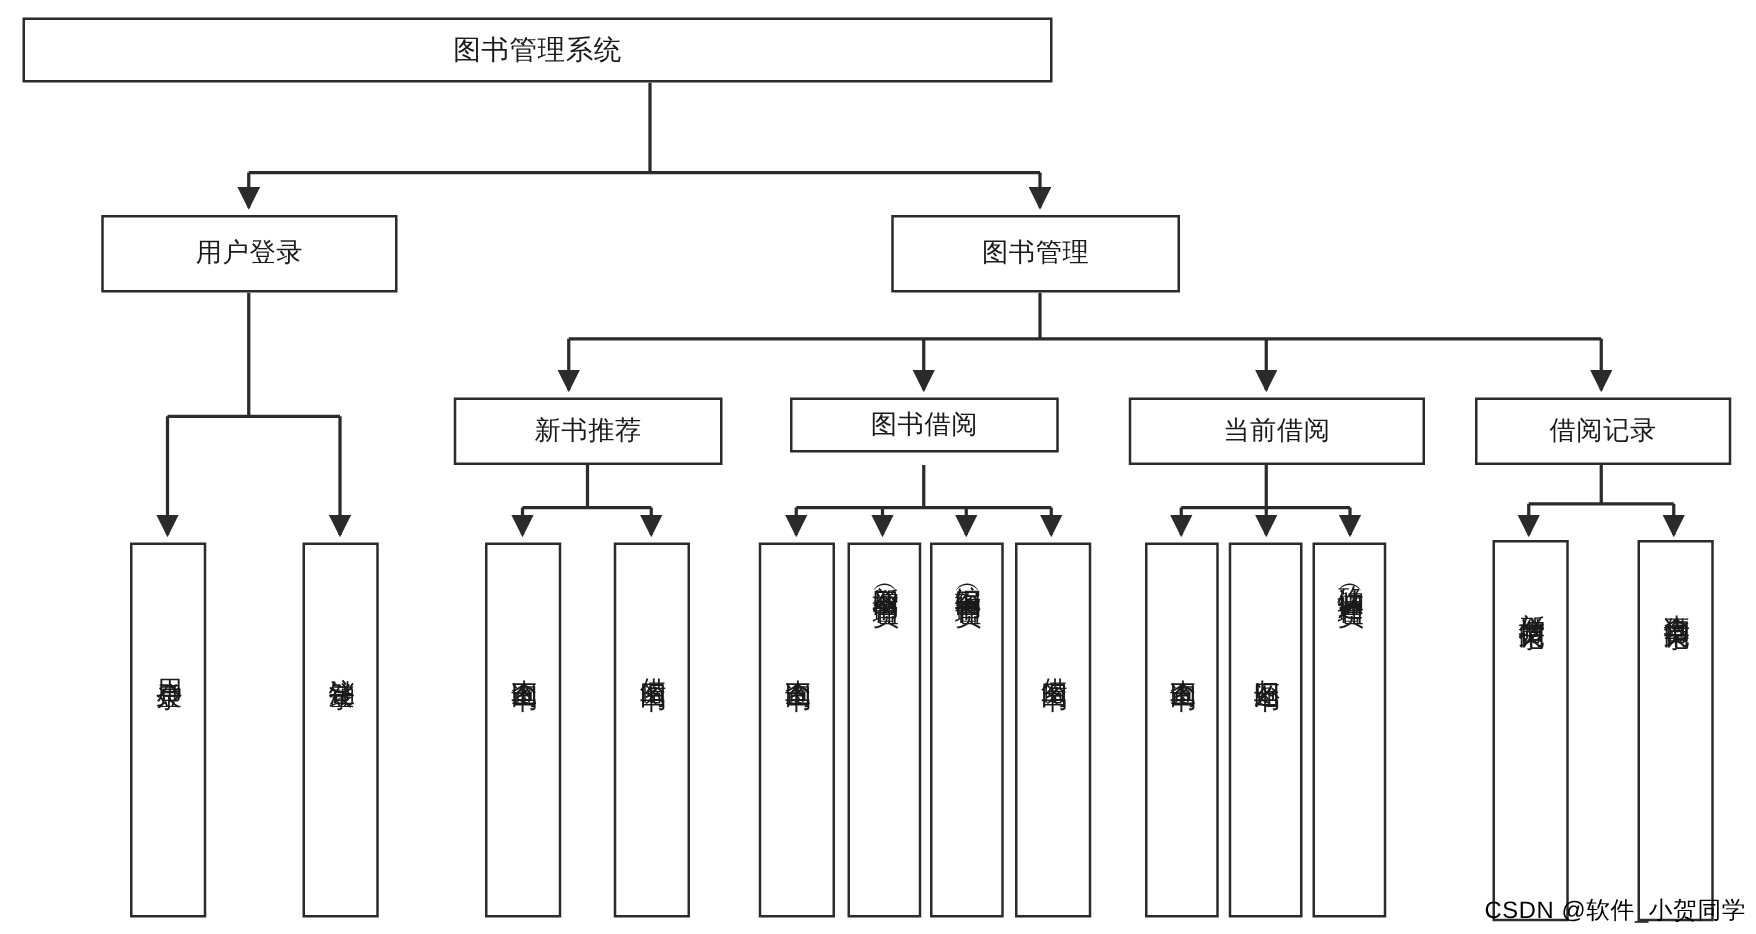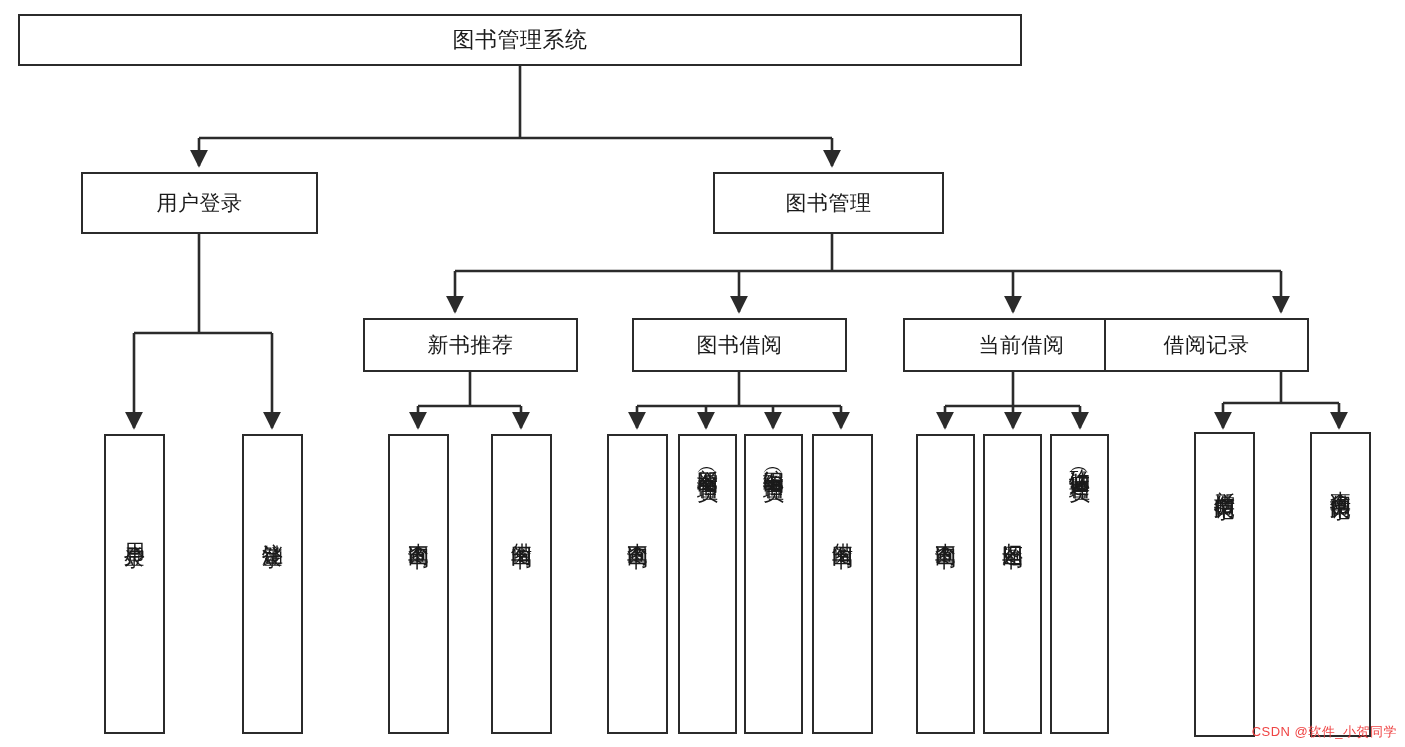--- a/index.html
+++ b/index.html
@@ -68,22 +68,22 @@
   .node.vertical.tall .label {
     padding-top: 10px;
   }
   .node.vertical.tall2 .label {
     padding-top: 34px;
   }
   .watermark {
     position: absolute;
     right: 8px;
     bottom: 6px;
-    font-size: 13px;
-    color: #ef4444;
+    font-size: 19px;
+    color: #000000;
     letter-spacing: 0.5px;
     white-space: nowrap;
     margin-top: 36px;
   }
 </style>
 </head>
 <body>
 
 <div id="canvas">
 
@@ -130,41 +130,41 @@
       <path d="M 1013 406 L 1013 428" marker-end="url(#arrow)"></path>
       <path d="M 1080 406 L 1080 428" marker-end="url(#arrow)"></path>
 
       <path d="M 1281 372 L 1281 403"></path>
       <path d="M 1223 403 L 1339 403"></path>
       <path d="M 1223 403 L 1223 428" marker-end="url(#arrow)"></path>
       <path d="M 1339 403 L 1339 428" marker-end="url(#arrow)"></path>
     </g>
   </svg>
 
-  <div class="node root horizontal" style="left:18px; top:14px; width:1004px; height:52px;">
+  <div class="node root horizontal" style="left:18px; top:14px; width:824px; height:52px;">
     <span class="label">图书管理系统</span>
   </div>
 
   <div class="node horizontal" style="left:81px; top:172px; width:237px; height:62px;">
     <span class="label">用户登录</span>
   </div>
   <div class="node horizontal" style="left:713px; top:172px; width:231px; height:62px;">
     <span class="label">图书管理</span>
   </div>
 
   <div class="node horizontal" style="left:363px; top:318px; width:215px; height:54px;align-items:center;">
     <span class="label">新书推荐</span>
   </div>
-  <div class="node horizontal" style="left:632px; top:318px; width:215px; height:54px;">
+  <div class="node horizontal" style="left:632px; top:318px; width:215px; height:44px;">
     <span class="label">图书借阅</span>
   </div>
   <div class="node horizontal" style="left:903px; top:318px; width:237px; height:54px;">
     <span class="label">当前借阅</span>
   </div>
-  <div class="node horizontal" style="left:1104px; top:318px; width:205px; height:54px;">
+  <div class="node horizontal" style="left:1180px; top:318px; width:205px; height:54px;">
     <span class="label">借阅记录</span>
   </div>
 
   <div class="node vertical mid" style="left:104px; top:434px; width:61px; height:300px;">
     <span class="label">用户登录</span>
   </div>
   <div class="node vertical mid" style="left:242px; top:434px; width:61px; height:300px;">
     <span class="label">注销登录</span>
   </div>
 

